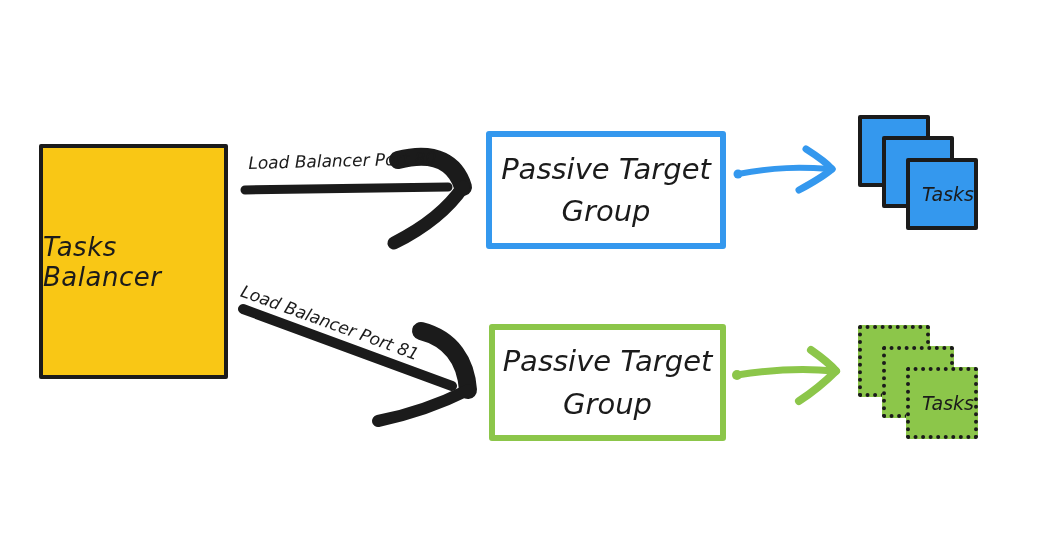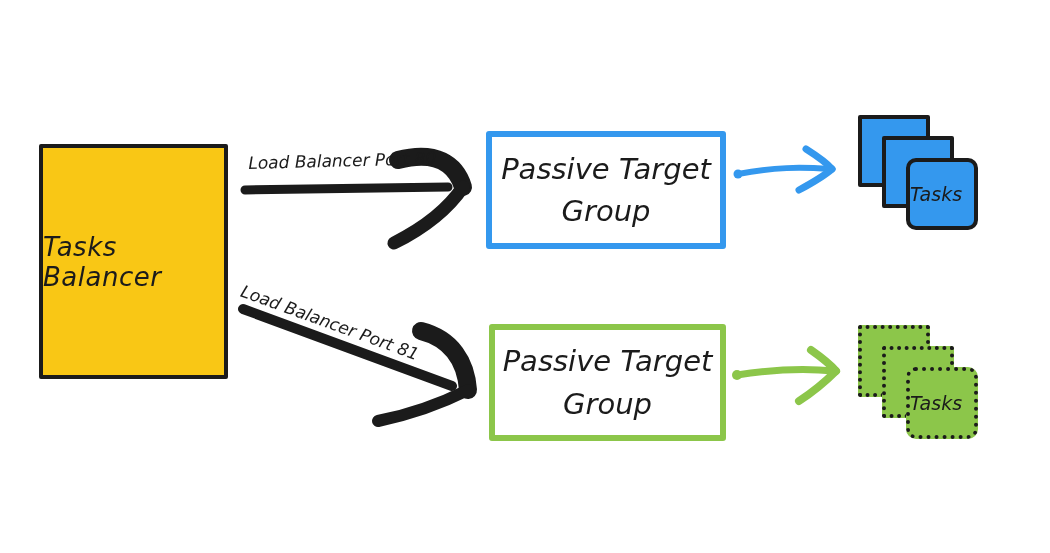--- a/index.html
+++ b/index.html
@@ -38,21 +38,21 @@
 
   
   .port-label { position: absolute; font-size: 17px; white-space: nowrap; }
   .port-label.p80 { left: 248px; top: 153px; transform: rotate(-1.5deg); transform-origin: 0 0; }
   .port-label.p81 { left: 245px; top: 281px; transform: rotate(20deg); transform-origin: 0 0; }
 
   
   .task-card { position: absolute; width: 72px; height: 72px; box-sizing: border-box; border-radius: 2px; }
   .task-card.blue  { background: var(--active_accent, #3498ee);  border: 4px solid var(--ink, #1b1b1b); }
   .task-card.green { background: var(--passive_accent, #8cc64a); border: 4px dotted var(--ink, #1b1b1b); }
-  .task-card.front { display: flex; align-items: center; justify-content: flex-start; border-radius: 10px; }
+  .task-card.front { display: flex; align-items: center; justify-content: flex-end; }
   .task-label { font-size: 19px; }
 
   
   .b1 { left: 858px; top: 115px; }
   .b2 { left: 882px; top: 136px; }
   .b3 { left: 906px; top: 158px; }
   .g1 { left: 858px; top: 325px; }
   .g2 { left: 882px; top: 346px; }
   .g3 { left: 906px; top: 367px; }
 

